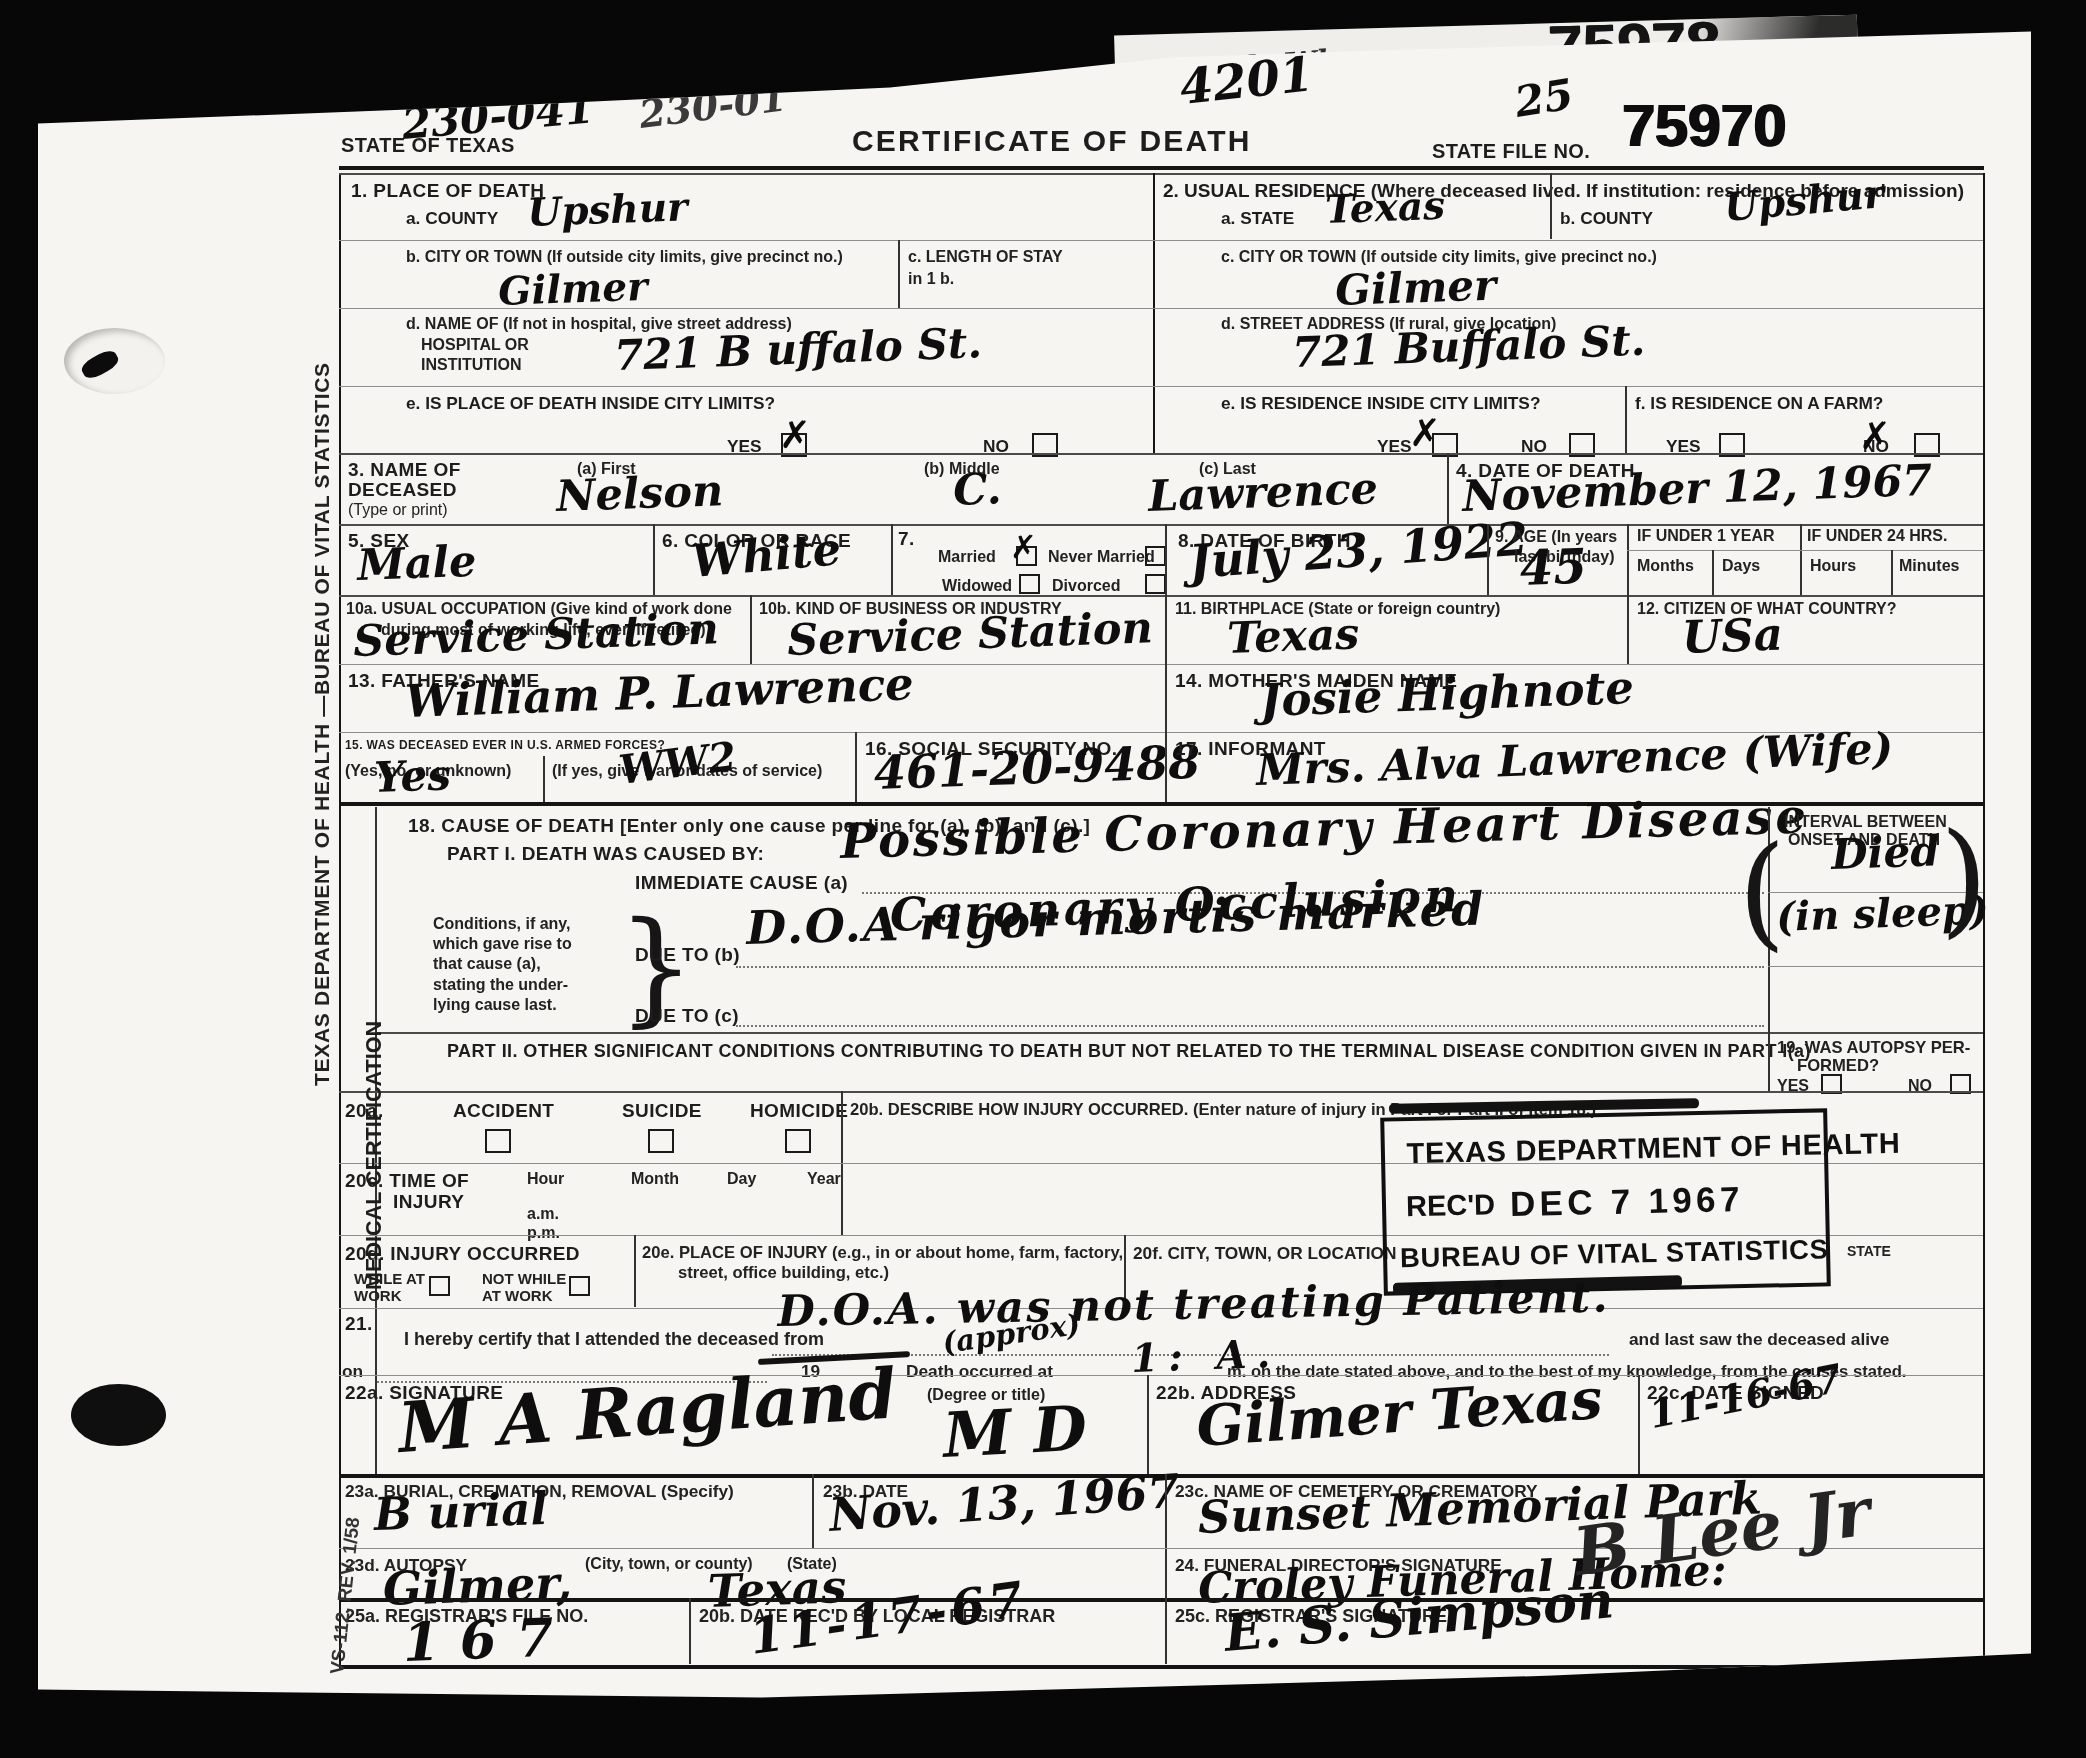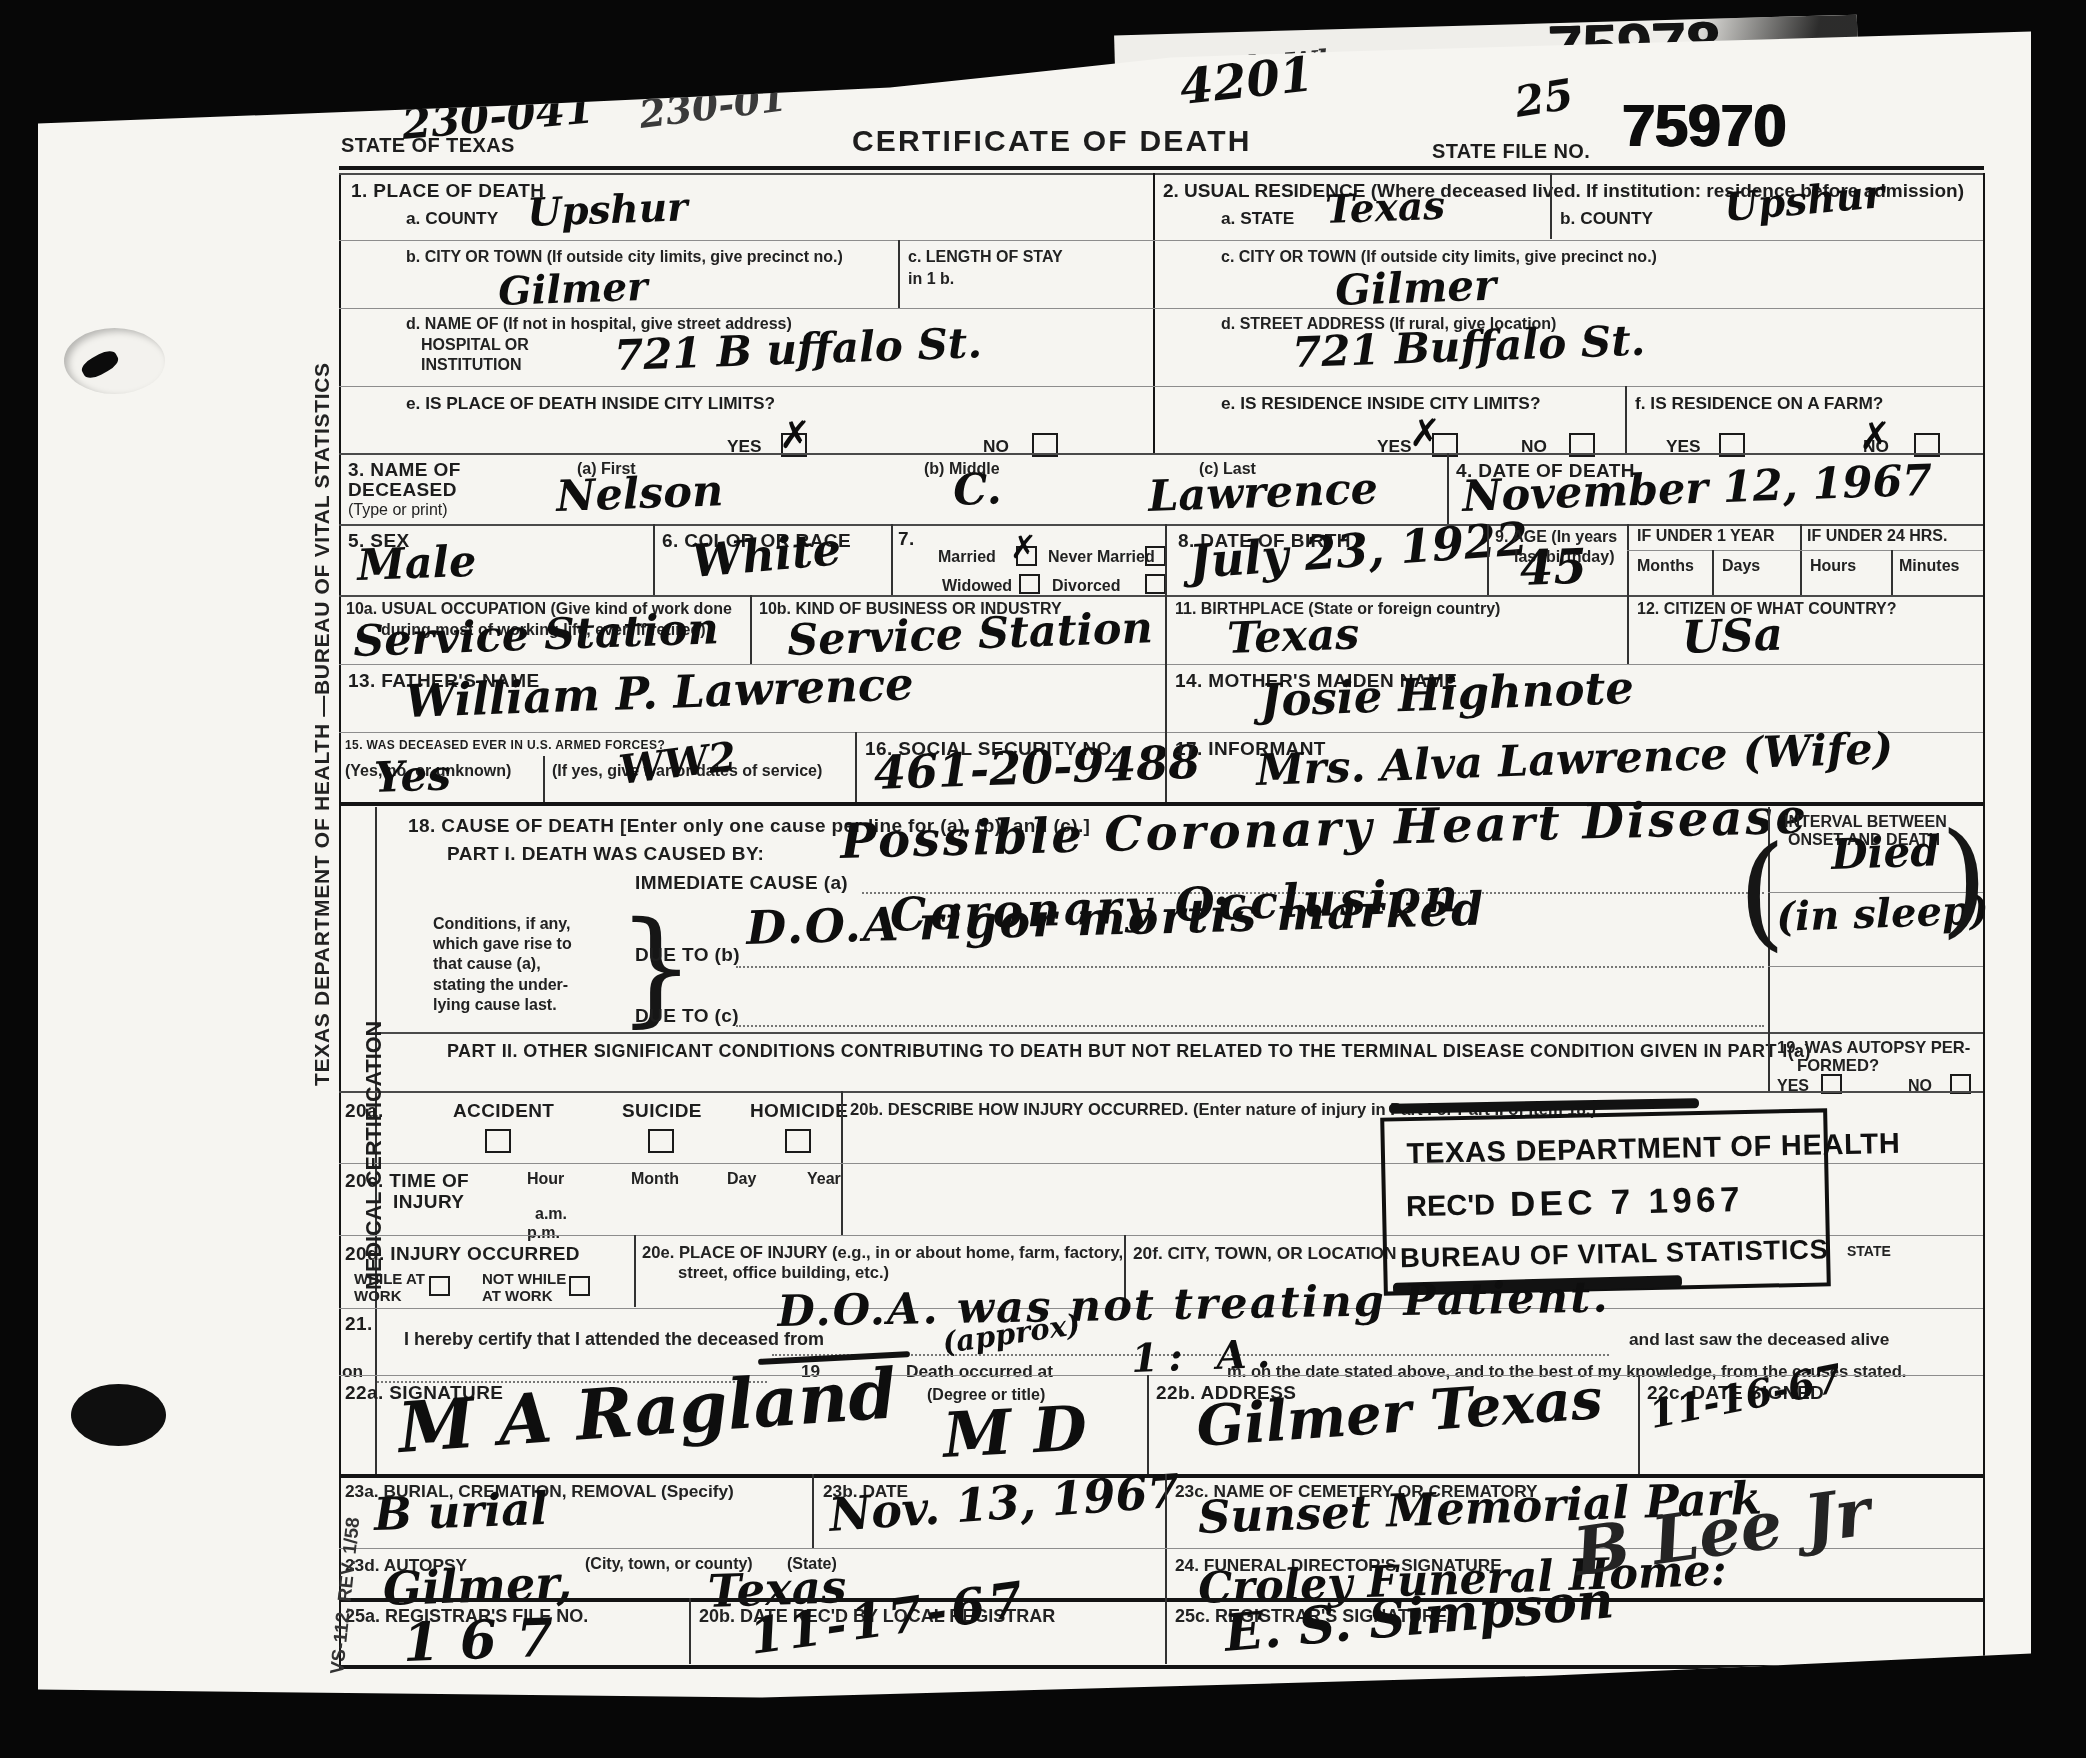--- a/index.html
+++ b/index.html
@@ -257,21 +257,21 @@
       <div class="cb" style="left:648px;top:1129px;"></div>
       <span class="lbl" style="left:750px;top:1100px;">HOMICIDE</span>
       <div class="cb" style="left:785px;top:1129px;"></div>
       <div class="vl" style="left:841px;top:1091px;height:144px;"></div>
       <span class="lbs" style="left:850px;top:1100px;font-size:16.6px;">20b. DESCRIBE HOW INJURY OCCURRED. (Enter nature of injury in Part I or Part II of Item 18.)</span>
       <div class="hl" style="left:339px;top:1163px;width:1644px;"></div>
 
       <span class="lbl" style="left:345px;top:1170px;">20c. TIME OF</span>
       <span class="lbl" style="left:393px;top:1191px;">INJURY</span>
       <span class="lbs" style="left:527px;top:1170px;">Hour</span>
-      <span class="lbs" style="left:527px;top:1205px;margin-left:8px;">a.m.</span>
+      <span class="lbs" style="left:527px;top:1205px;">a.m.</span>
       <span class="lbs" style="left:527px;top:1224px;">p.m.</span>
       <span class="lbs" style="left:631px;top:1170px;">Month</span>
       <span class="lbs" style="left:727px;top:1170px;">Day</span>
       <span class="lbs" style="left:807px;top:1170px;">Year</span>
       <div class="hl" style="left:339px;top:1235px;width:1644px;"></div>
 
       <span class="lbl" style="left:345px;top:1243px;">20d. INJURY OCCURRED</span>
       <span class="lbs" style="left:354px;top:1270px;font-size:15px;">WHILE AT</span>
       <span class="lbs" style="left:354px;top:1287px;font-size:15px;">WORK</span>
       <div class="cb cbs" style="left:429px;top:1276px;"></div>

